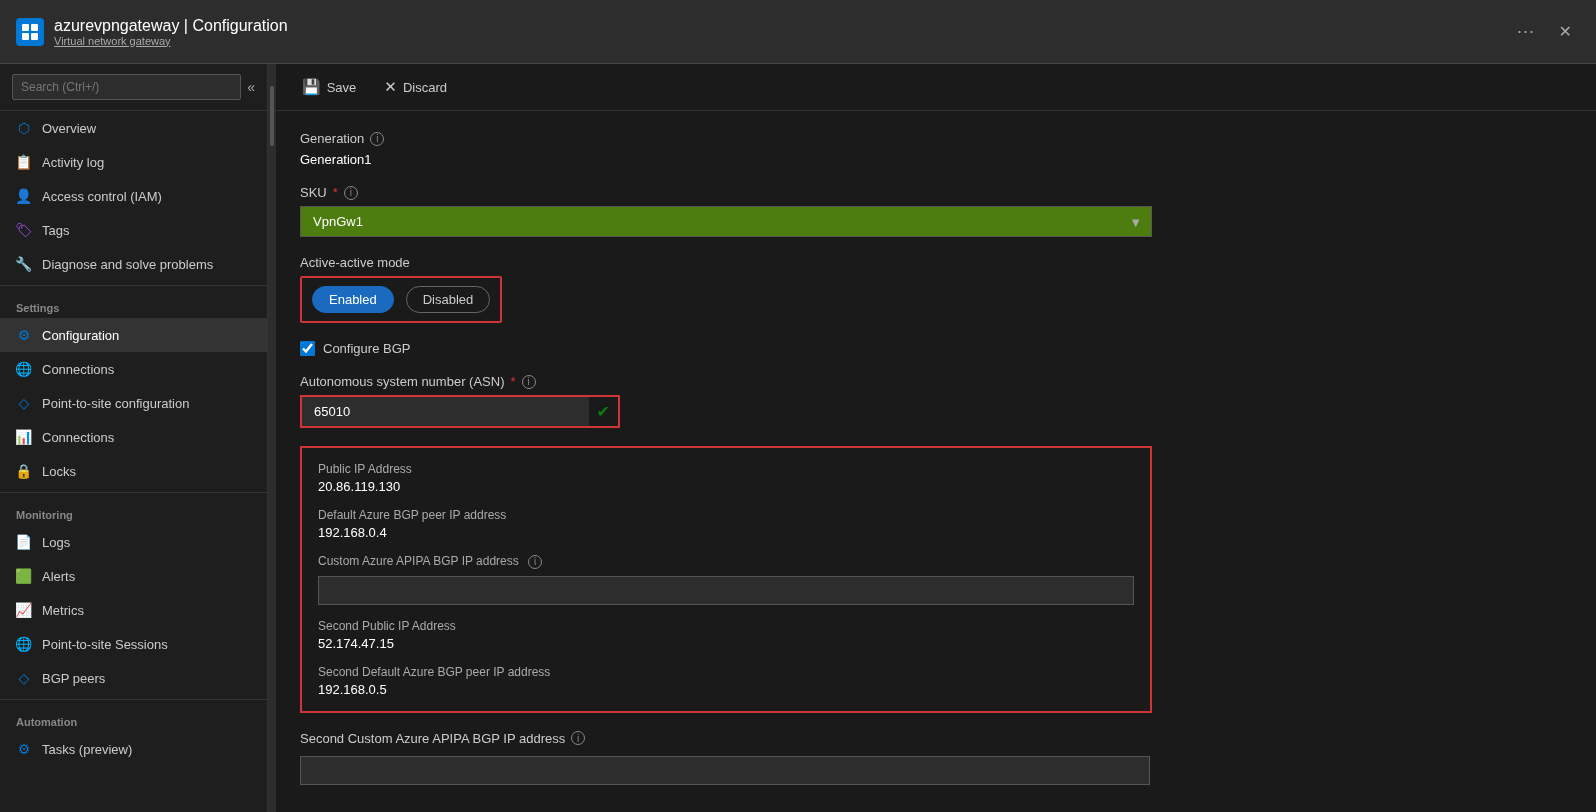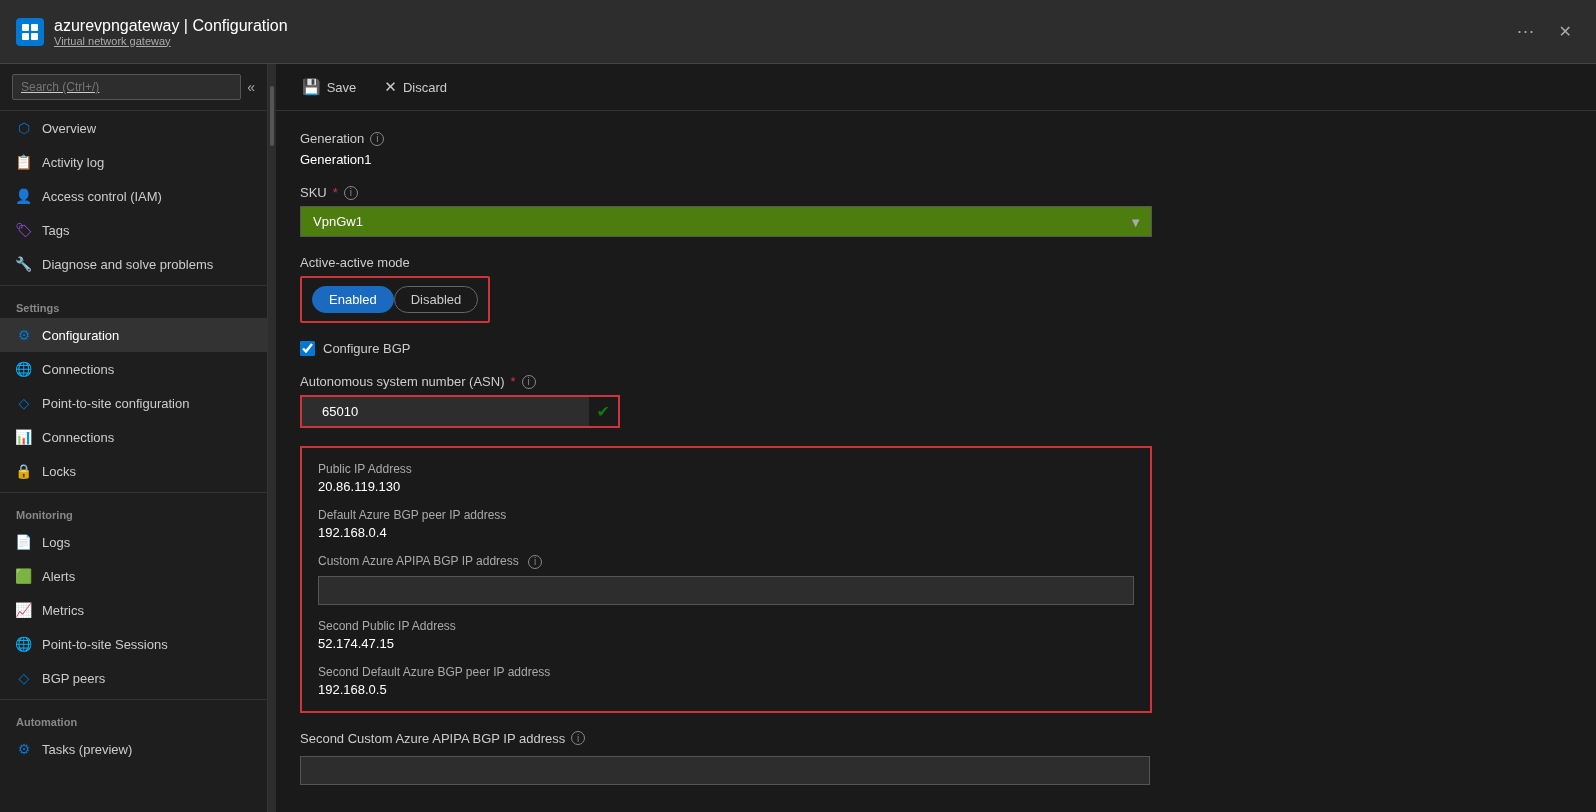--- a/index.html
+++ b/index.html
@@ -87,21 +87,20 @@
       border-bottom: 1px solid #333;
     }
     .sidebar-search input {
       background: #2d2d2d;
       border: 1px solid #555;
       color: #ccc;
       padding: 5px 8px;
       width: 100%;
       font-size: 12px;
       border-radius: 2px;
-      text-decoration: underline;
     }
     .sidebar-collapse {
       color: #aaa;
       margin-left: 6px;
       cursor: pointer;
       font-size: 14px;
     }
 
     .sidebar-nav {
       flex: 1;
@@ -308,21 +307,21 @@
     }
 
     .active-mode-wrapper {
       border: 2px solid #d13438;
       padding: 8px 10px;
       width: fit-content;
       border-radius: 2px;
     }
     .toggle-pair {
       display: flex;
-      gap: 0;
+      gap: 12px;
     }
     .t-btn {
       padding: 5px 16px;
       border-radius: 20px;
       border: 1px solid #666;
       background: transparent;
       color: #ccc;
       font-size: 13px;
       cursor: pointer;
     }
@@ -335,21 +334,21 @@
     .asn-wrapper {
       border: 2px solid #d13438;
       display: inline-flex;
       align-items: center;
       width: 320px;
     }
     .asn-input {
       background: #2d2d2d;
       border: none;
       color: #fff;
-      padding: 7px 20px;
+      padding: 7px 12px;
       flex: 1;
       font-size: 13px;
       outline: none;
     }
     .asn-check {
       color: #107c10;
       padding: 0 8px;
       font-size: 16px;
     }
 

